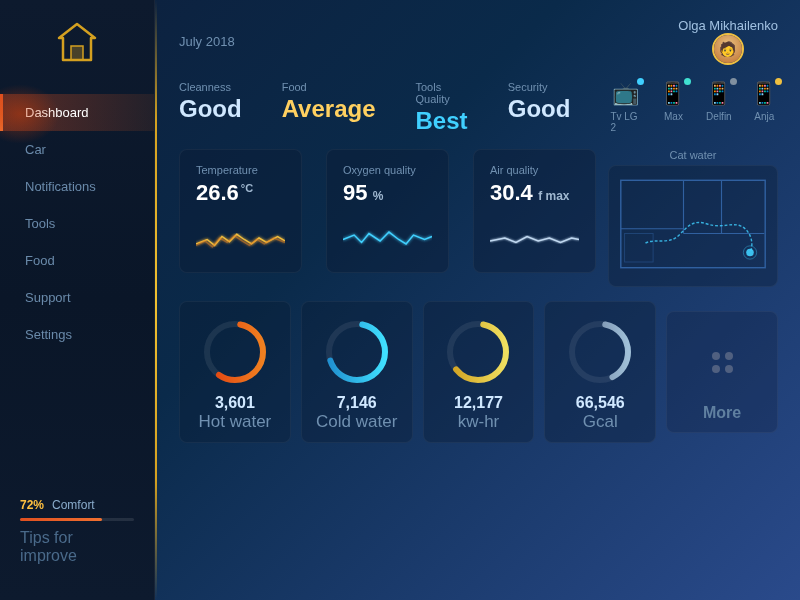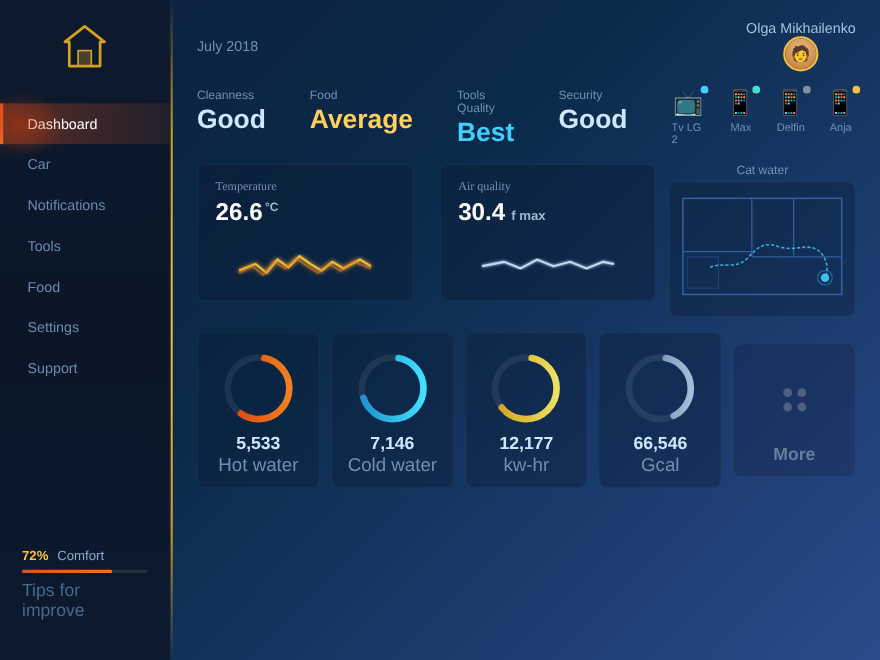--- a/index.html
+++ b/index.html
@@ -267,21 +267,20 @@
     }
 
     .metric-card:last-child {
       margin-right: 0;
     }
 
     .metric-label {
       font-size: 11px;
       color: #7090b0;
       margin-bottom: 4px;
-      font-family: Liberation Serif, serif;
     }
 
     .metric-value {
       font-size: 22px;
       font-weight: 600;
       color: #fff;
       margin-bottom: 12px;
     }
 
     .metric-value .unit {
@@ -432,24 +431,24 @@
       <div class="sidebar-item">
         <span>Notifications</span>
       </div>
       <div class="sidebar-item">
         <span>Tools</span>
       </div>
       <div class="sidebar-item">
         <span>Food</span>
       </div>
       <div class="sidebar-item">
+        <span>Support</span>
+      </div>
+      <div class="sidebar-item">
         <span>Settings</span>
-      </div>
-      <div class="sidebar-item">
-        <span>Support</span>
       </div>
     </nav>
 
     <div class="sidebar-bottom">
       <div class="comfort-label">
         <span class="comfort-pct">72%</span>
         <span>Comfort</span>
       </div>
       <div class="comfort-bar-bg">
         <div class="comfort-bar-fill" style="width:72%"></div>
@@ -545,20 +544,38 @@
                       <feMergeNode in="blur"></feMergeNode>
                       <feMergeNode in="SourceGraphic"></feMergeNode>
                     </feMerge>
                 </filter>
               </defs>
               <polyline points="0,28 15,22 25,30 35,18 45,25 55,15 65,22 75,28 85,20 95,26 110,18 120,24" fill="none" stroke="#f0c040" stroke-width="2" filter="url(#glow-yellow)"></polyline>
               <polyline points="0,30 12,24 22,32 32,20 42,26 52,17 62,24 72,30 82,22 92,28 105,20 120,26" fill="none" stroke="#e08020" stroke-width="2" filter="url(#glow-yellow)" opacity="0.6"></polyline>
             </svg>
           </div>
 
+          <div class="metric-card">
+            <div class="metric-label">Oxygen quality</div>
+            <div class="metric-value">
+              95<span class="unit"> %</span>
+            </div>
+            <svg class="sparkline" viewBox="0 0 120 40">
+              <defs>
+                <filter id="glow-blue">
+                  <feGaussianBlur stdDeviation="2" result="blur"></feGaussianBlur>
+                  <feMerge>
+                      <feMergeNode in="blur"></feMergeNode>
+                      <feMergeNode in="SourceGraphic"></feMergeNode>
+                    </feMerge>
+                </filter>
+              </defs>
+              <polyline points="0,22 15,16 25,26 35,14 50,24 62,12 75,22 85,28 95,16 110,22 120,18" fill="none" stroke="#40d0ff" stroke-width="2" filter="url(#glow-blue)"></polyline>
+            </svg>
+          </div>
 
           <div class="metric-card">
             <div class="metric-label">Air quality</div>
             <div class="metric-value">
               30.4<span class="unit"> f max</span>
             </div>
             <svg class="sparkline" viewBox="0 0 120 40">
               <defs>
                 <filter id="glow-white">
                   <feGaussianBlur stdDeviation="1.5" result="blur"></feGaussianBlur>
@@ -606,21 +623,21 @@
             <circle cx="36" cy="36" r="28" fill="none" stroke="rgba(255,255,255,0.08)" stroke-width="6"></circle>
             <circle cx="36" cy="36" r="28" fill="none" stroke="url(#grad-hot)" stroke-width="6" stroke-dasharray="100 76" stroke-dashoffset="39" stroke-linecap="round"></circle>
             <defs>
               <linearGradient id="grad-hot" x1="0" y1="0" x2="1" y2="0">
                 <stop offset="0%" stop-color="#e04010"></stop>
                 <stop offset="100%" stop-color="#f08020"></stop>
               </linearGradient>
             </defs>
           </svg>
         </div>
-        <div class="gauge-value">5,533</div>
+        <div class="gauge-value">3,601</div>
         <div class="gauge-sub">Hot water</div>
       </div>
 
       <div class="gauge-card">
         <div class="gauge-canvas">
           <svg viewBox="0 0 72 72">
             <circle cx="36" cy="36" r="28" fill="none" stroke="rgba(255,255,255,0.08)" stroke-width="6"></circle>
             <circle cx="36" cy="36" r="28" fill="none" stroke="url(#grad-cold)" stroke-width="6" stroke-dasharray="118 58" stroke-dashoffset="39" stroke-linecap="round"></circle>
             <defs>
               <linearGradient id="grad-cold" x1="0" y1="0" x2="1" y2="0">

